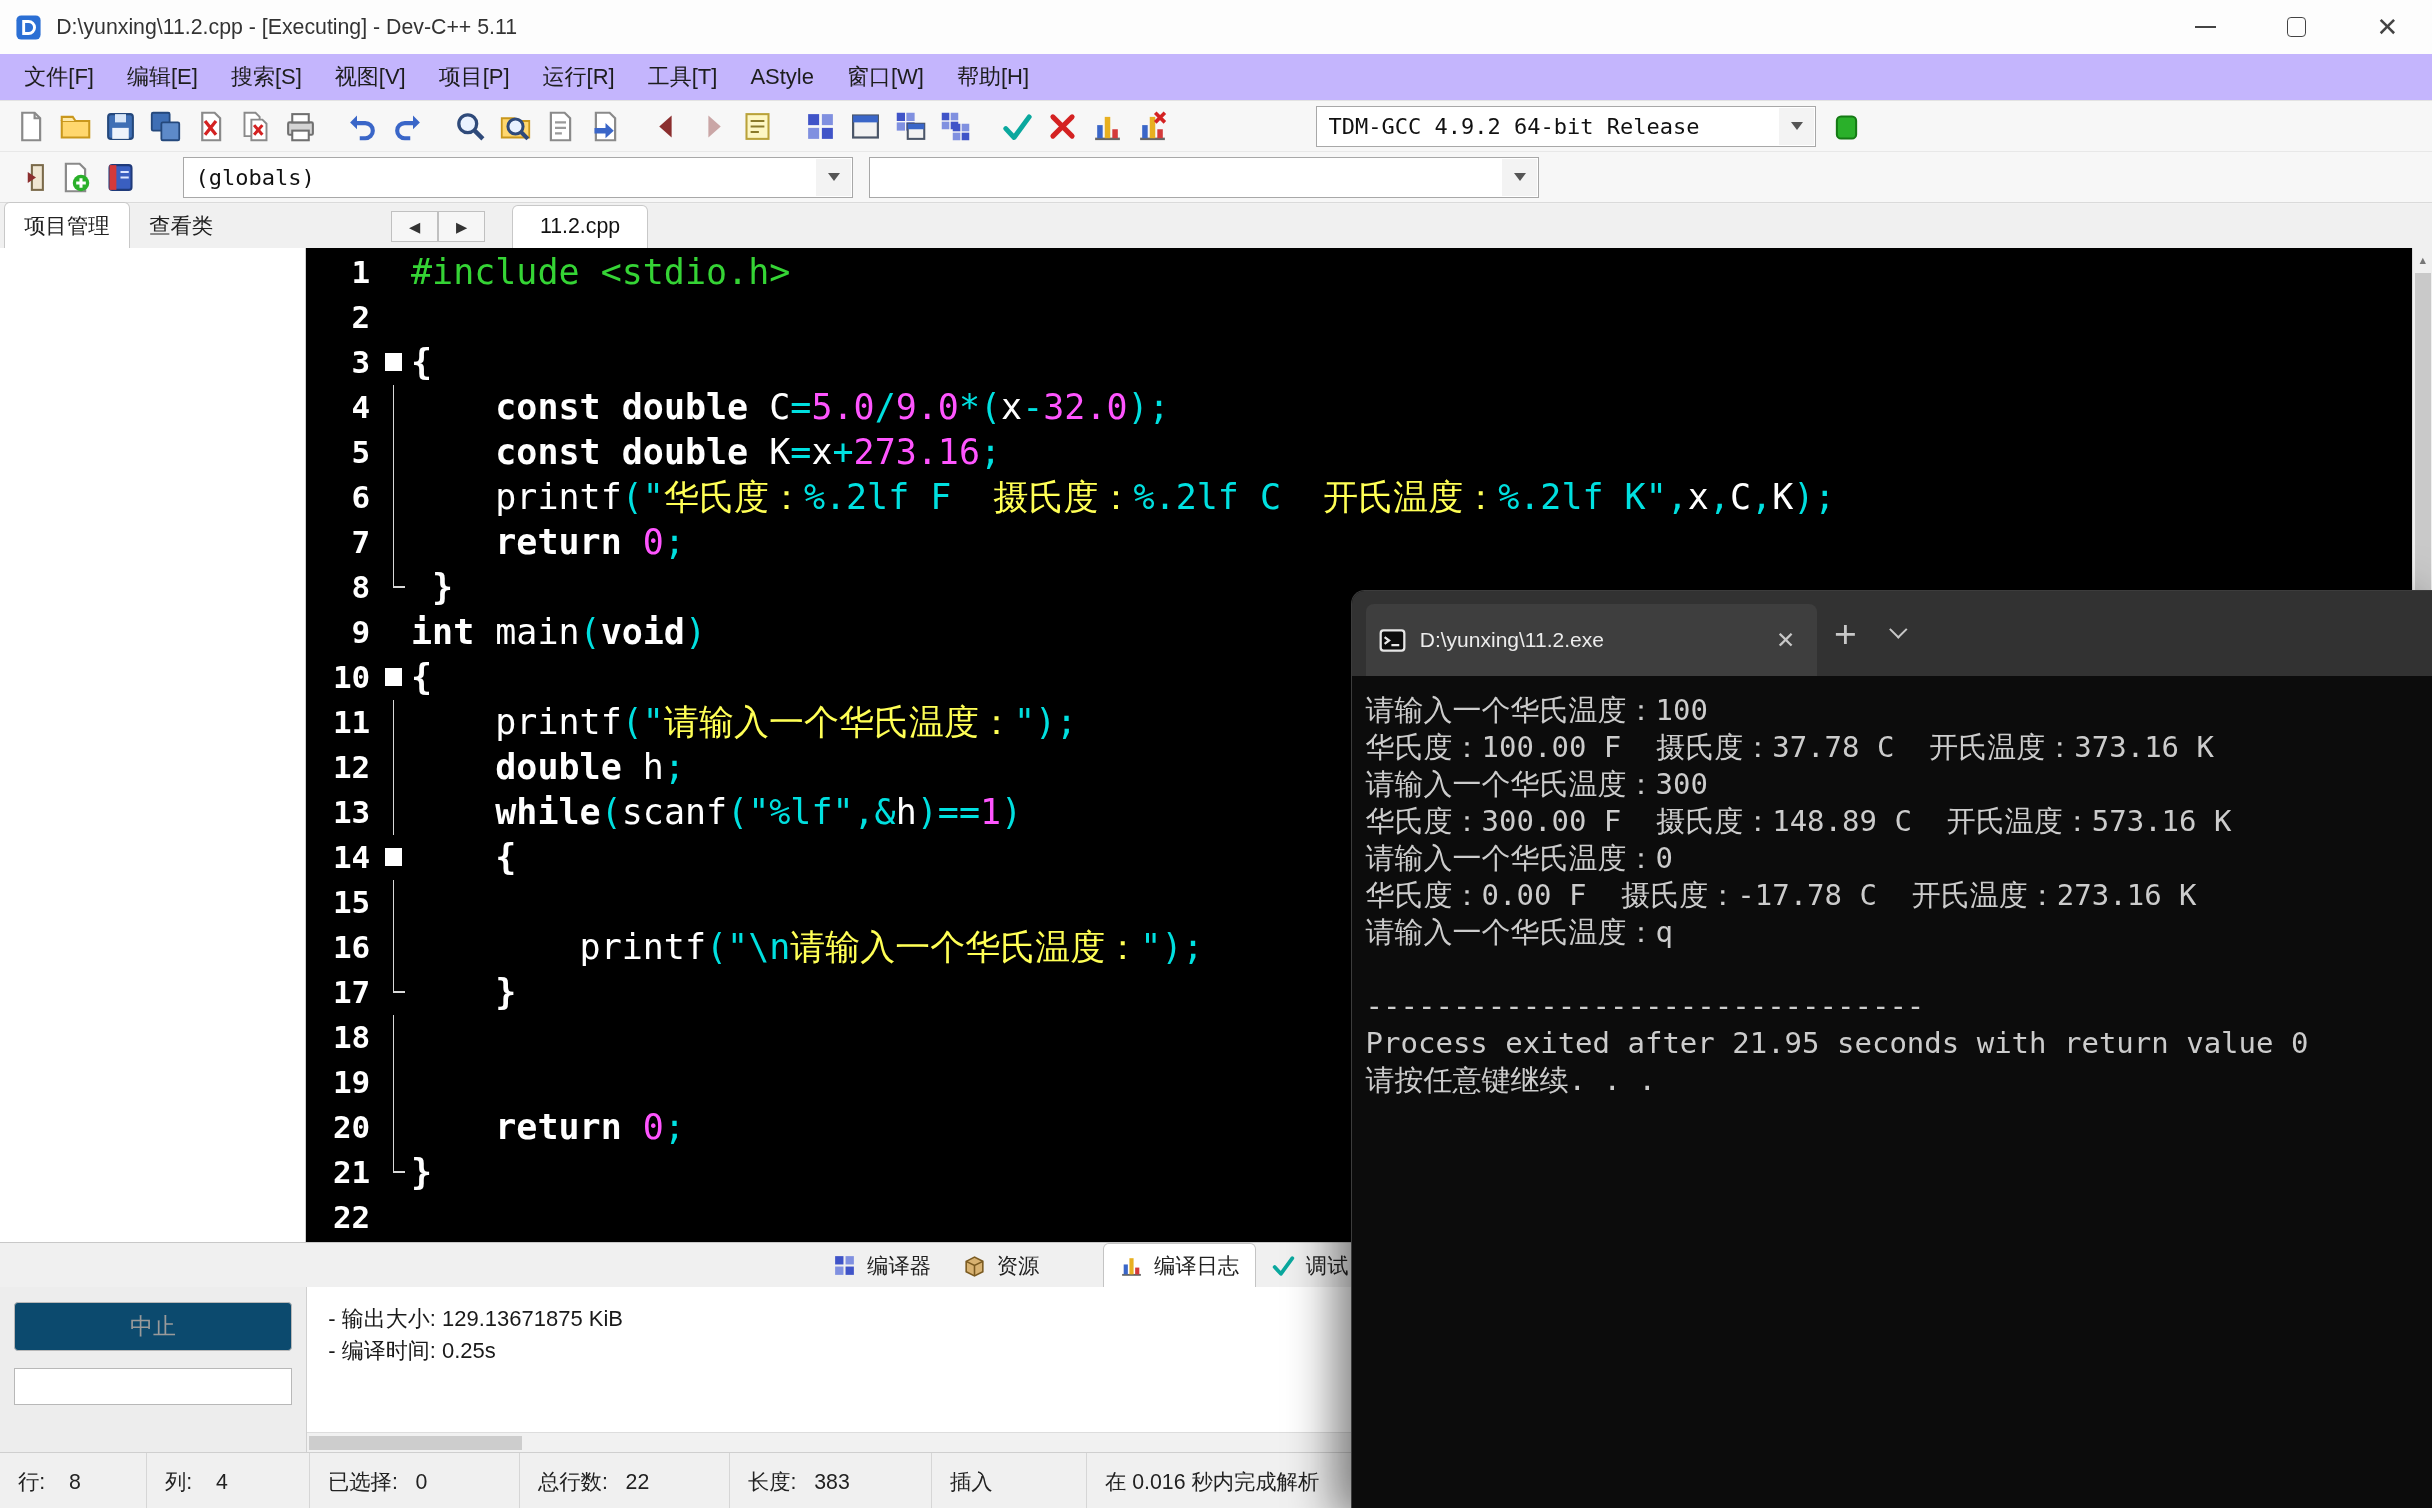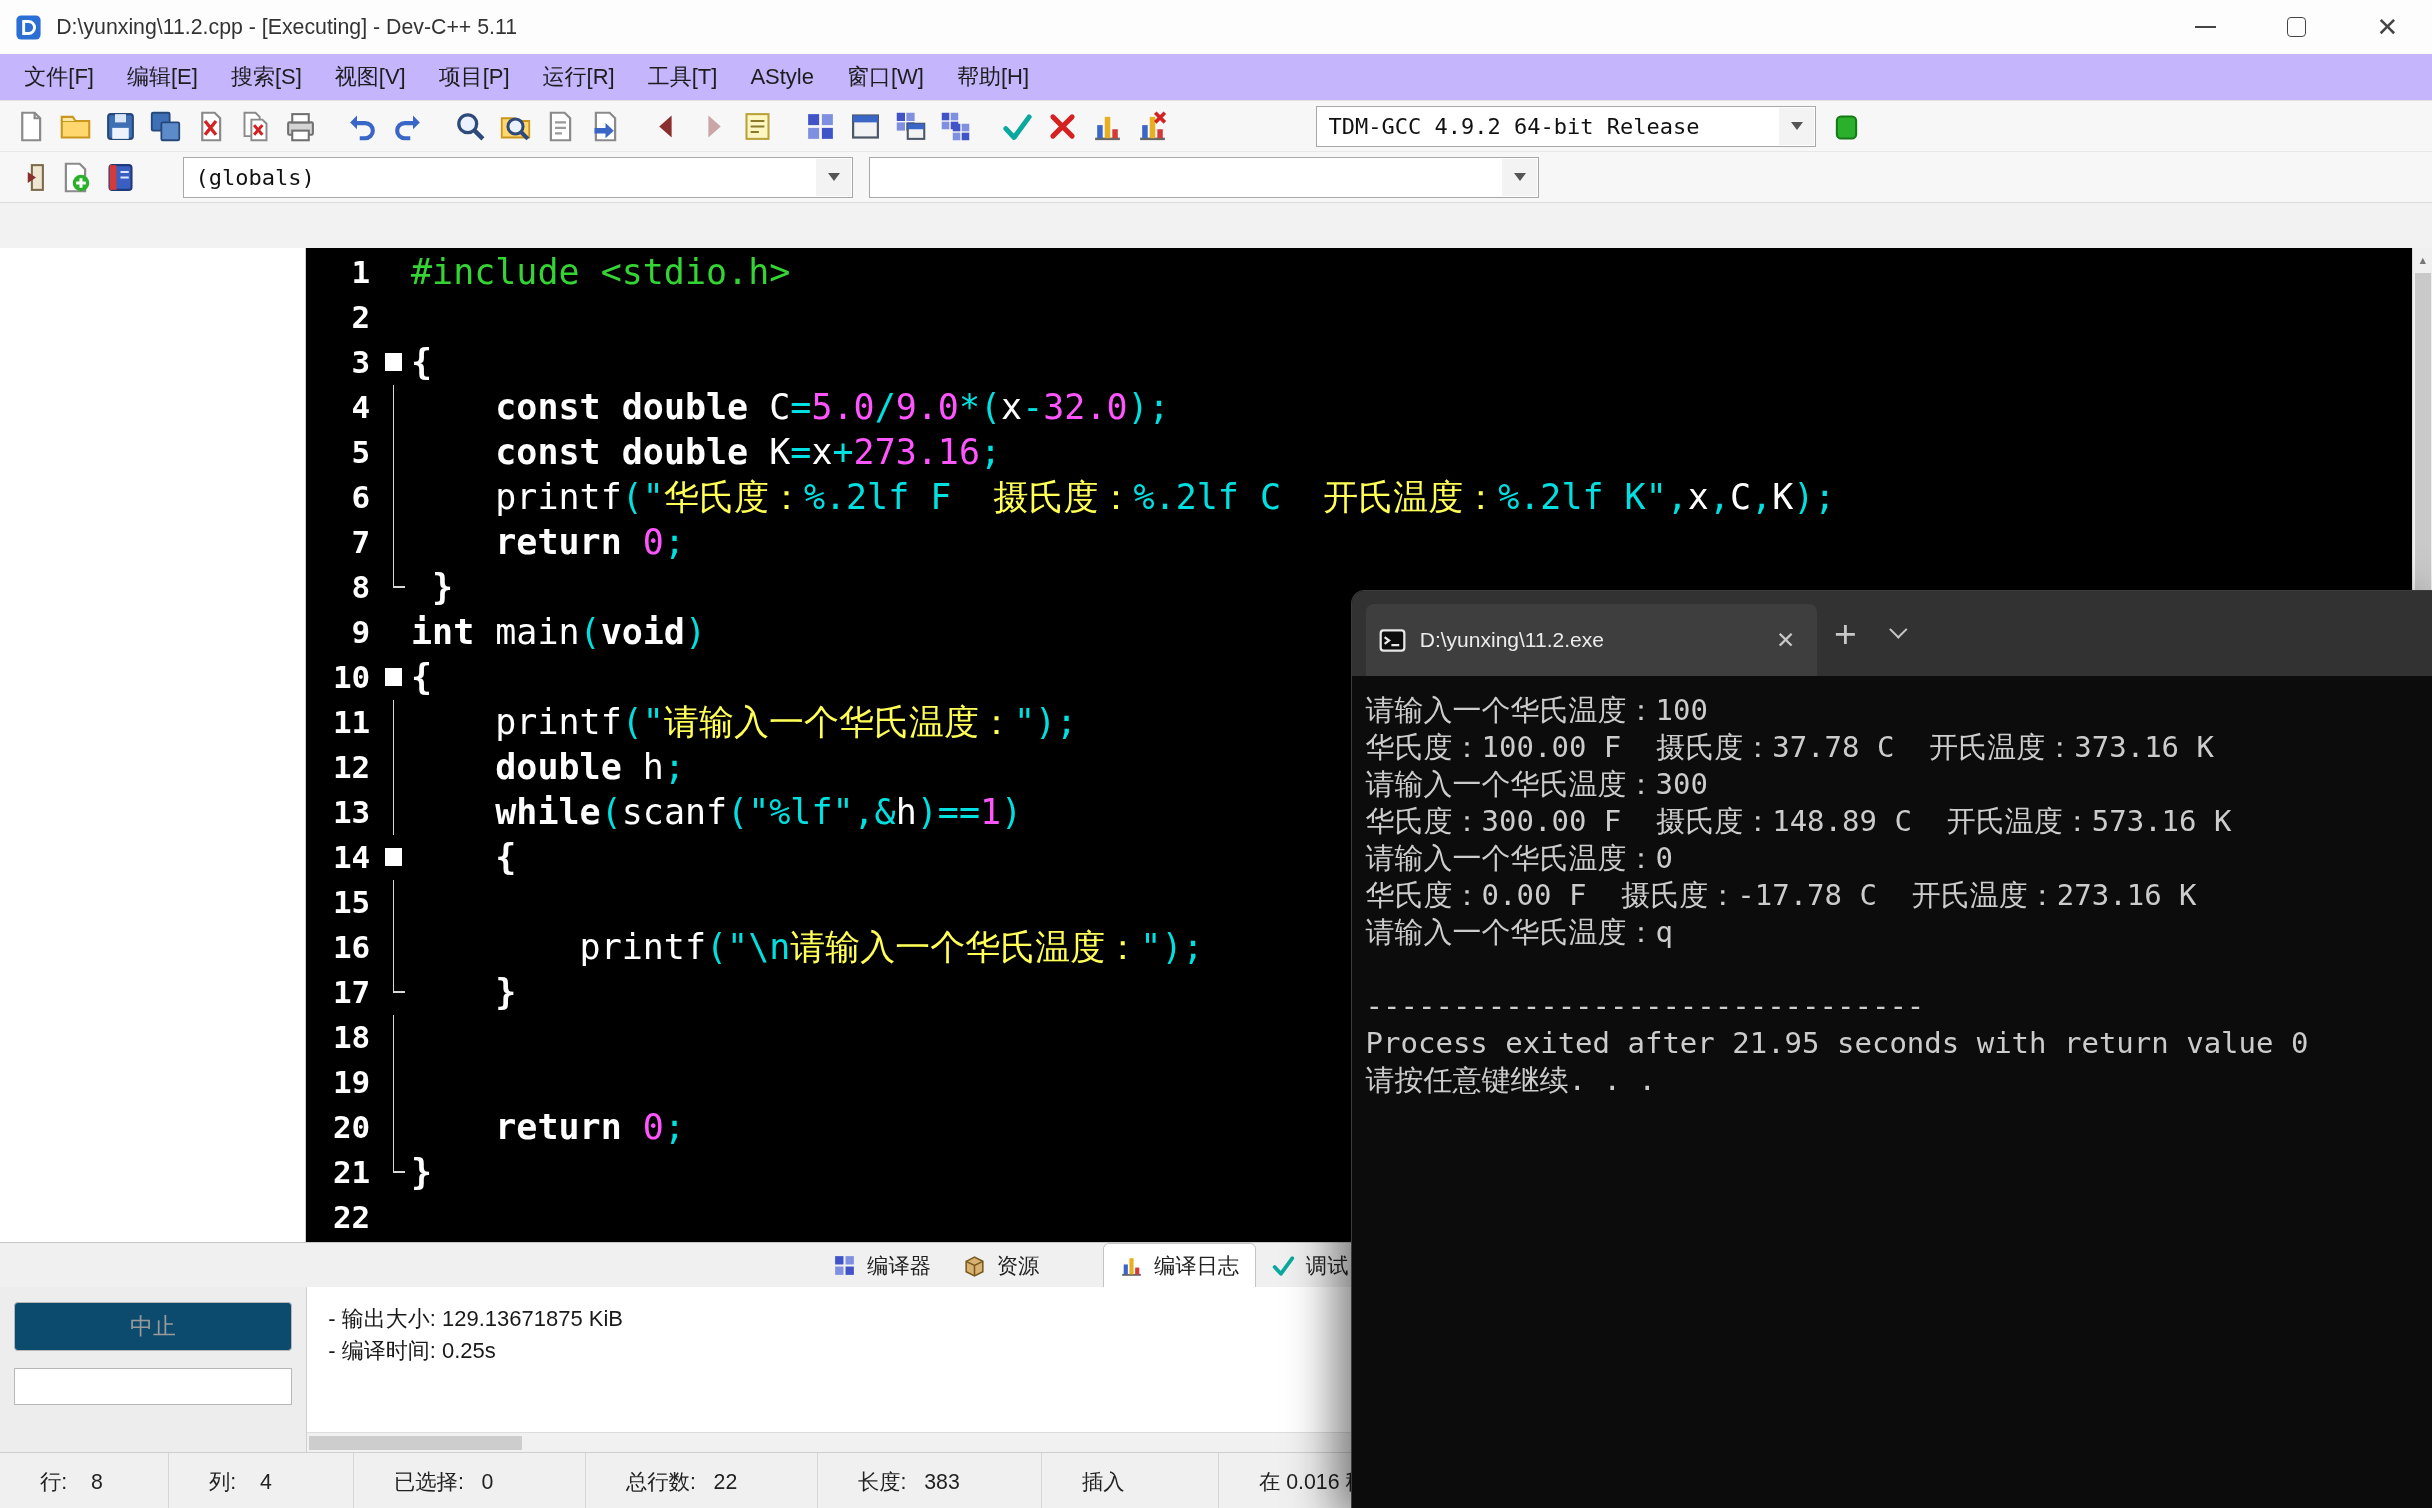--- a/index.html
+++ b/index.html
@@ -83,21 +83,21 @@
 .bc-left{width:306px;flex:none;padding:14.6px 13.6px;}
 .abort-btn{width:100%;height:49px;background:#0c4a6e;border:1px solid #b8b8b8;border-radius:3.9px;color:#9a9a9a;font-size:23px;display:flex;align-items:center;justify-content:center;}
 .progress{margin-top:17.5px;height:37px;background:#fff;border:1px solid #b8b8b8;}
 .bc-log{flex:1;background:#fff;border-left:1px solid #d0d0d0;padding:15.5px 21.3px;position:relative;font-size:22px;color:#1a1a1a;line-height:32px;}
 .logline{white-space:pre;}
 .hscroll{position:absolute;left:0;right:0;bottom:0;height:20.4px;background:#f1f1f1;border-top:1px solid #ddd;}
 .hthumb{position:absolute;left:1.9px;top:2.9px;width:213px;height:14.6px;background:#cdcdcd;}
 
 
 .statusbar{position:absolute;top:1452px;left:0;right:0;height:57px;background:#f0f0f0;border-top:1px solid #cfcfcf;display:flex;align-items:stretch;font-size:21.3px;color:#222;}
-.sseg{display:flex;align-items:center;padding-left:18px;border-right:1px solid #d6d6d6;white-space:pre;margin-left:22px;}
+.sseg{display:flex;align-items:center;padding-left:18px;border-right:1px solid #d6d6d6;white-space:pre;}
 .sseg:nth-child(1){width:147px;}
 .sseg:nth-child(2){width:163px;}
 .sseg:nth-child(3){width:210px;}
 .sseg:nth-child(4){width:210px;}
 .sseg:nth-child(5){width:202px;}
 .sseg:nth-child(6){width:155px;}
 .sseg:nth-child(7){flex:1;border-right:none;}
 
 
 .console{position:absolute;left:1351px;top:590px;width:1082px;height:919px;z-index:60;background:var(--console-bg,#0c0c0c);border-top-left-radius:13.6px;box-shadow:-15.5px 9.7px 47px rgba(0,0,0,.5);overflow:hidden;border:1px solid #3c3c3c;border-right:none;border-bottom:none;}
@@ -420,20 +420,31 @@
     <div class="combo" id="globalsCombo">
       <span>(globals)</span>
       <span class="arrow"></span>
     </div>
     <div class="combo" id="membersCombo">
       <span></span>
       <span class="arrow"></span>
     </div>
   </div>
 
+  <div class="tabrow">
+    <div class="left-tabs">
+      <div class="ltab active">项目管理</div>
+      <div class="ltab">查看类</div>
+    </div>
+    <div class="tab-arrows">
+      <div class="arrow-btn">◀</div>
+      <div class="arrow-btn">▶</div>
+    </div>
+    <div class="editor-tab">11.2.cpp</div>
+  </div>
 
   <div class="main">
     <div class="project-panel"></div>
     <div class="editor-wrap">
       <div class="code-area" id="codeArea">
           <div class="eline"><span class="lnum">1</span><span class="fold"></span><span class="ecode"><span class="tk-g">#include &lt;stdio.h&gt;</span></span></div>
           <div class="eline"><span class="lnum">2</span><span class="fold"></span></div>
           <div class="eline"><span class="lnum">3</span><span class="fold"><span class="fbox"></span></span><span class="ecode"><span class="tk-b">{</span></span></div>
           <div class="eline"><span class="lnum">4</span><span class="fold fline"></span><span class="ecode"><span class="tk-i">    </span><span class="tk-k">const</span><span class="tk-i"> </span><span class="tk-k">double</span><span class="tk-i"> C</span><span class="tk-p">=</span><span class="tk-n">5.0</span><span class="tk-p">/</span><span class="tk-n">9.0</span><span class="tk-p">*(</span><span class="tk-i">x</span><span class="tk-p">-</span><span class="tk-n">32.0</span><span class="tk-p">);</span></span></div>
           <div class="eline"><span class="lnum">5</span><span class="fold fline"></span><span class="ecode"><span class="tk-i">    </span><span class="tk-k">const</span><span class="tk-i"> </span><span class="tk-k">double</span><span class="tk-i"> K</span><span class="tk-p">=</span><span class="tk-i">x</span><span class="tk-p">+</span><span class="tk-n">273.16</span><span class="tk-p">;</span></span></div>

